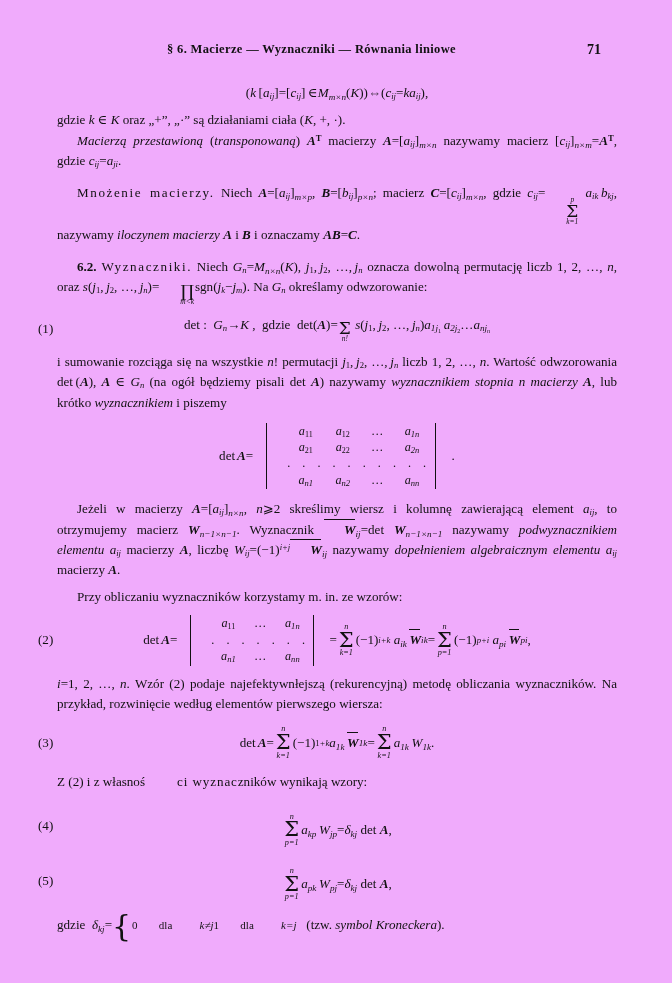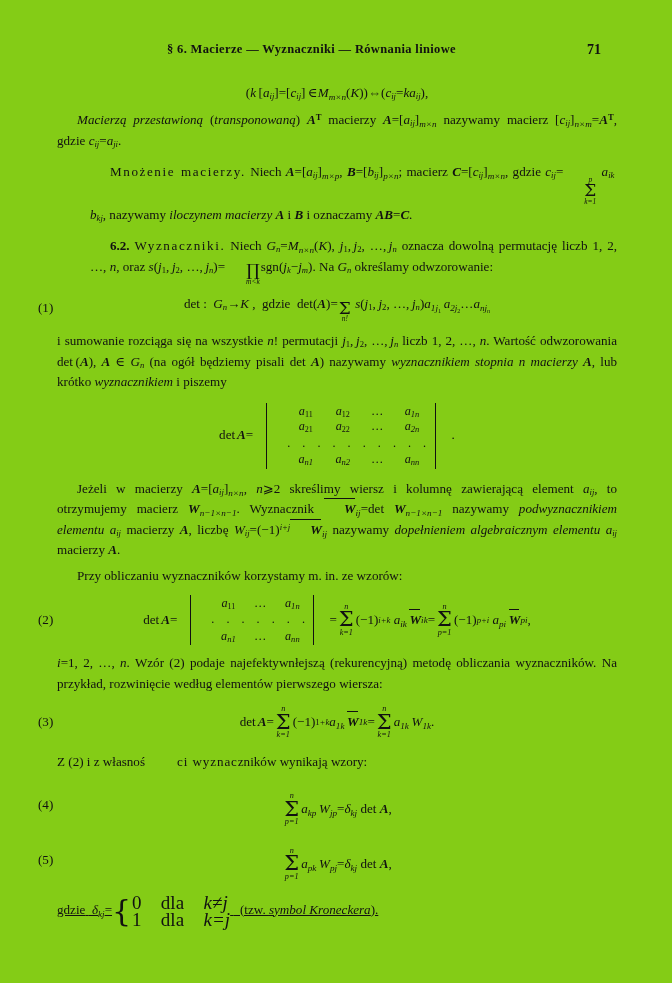--- a/index.html
+++ b/index.html
@@ -12,21 +12,21 @@
     height: 983px;
     position: relative;
     font-family: "Liberation Serif", "DejaVu Serif", serif;
     color: #111111;
     overflow: hidden;
   }
 
   .page {
     position: absolute;
     inset: 0;
-    background: #84cc16;
+    background: #f0abfc;
   }
 
   
   .runhead {
     position: absolute;
     left: 57px;
     right: 55px;
     top: 42px;
     height: 18px;
     font-size: 12.5px;
@@ -56,21 +56,21 @@
     font-size: 13.1px;
     line-height: 20.4px;
   }
 
   p {
     margin: 0;
     text-align: justify;
     text-justify: inter-word;
   }
   p.indent { text-indent: 20px; }
-  p.gap-above { margin-top: 11px; margin-left: 33px; }
+  p.gap-above { margin-top: 11px; }
 
   i, .it { font-style: italic; }
   b, .bi { font-weight: bold; }
   .mi { font-style: italic; }            
   .mb { font-style: italic; font-weight: bold; }  
   .rm { font-style: normal; }
 
   .spaced { letter-spacing: 1.6px; }
   .spaced-sm { letter-spacing: 0.9px; padding-left: 32px; }
 
@@ -189,23 +189,22 @@
     vertical-align: middle;
   }
   .cases .brace {
     font-size: 30px;
     font-family: "DejaVu Serif", serif;
     line-height: 0.80;
     margin-right: 1px;
   }
   .cases .rows {
     display: inline-flex;
-    flex-direction: column;
     line-height: 17px;
-    font-size: 19px;
+    font-size: 11px;
   }
   .cases .rows .row { white-space: nowrap; }
   .cases .rows .row .num { font-style: normal; display: inline-block; width: 10px; }
   .cases .rows .row .dla { display: inline-block; width: 38px; padding-left: 14px; font-style: normal; }
 
   .nowrap { white-space: nowrap; }
 </style>
 </head>
 <body>
 
@@ -218,20 +217,23 @@
 
   <div class="body">
 
 
     <div class="disp">
       <span class="nowrap">
         <span class="rm">(</span><span class="mi">k</span> <span class="rm">[</span><span class="mi">a<sub>ij</sub></span><span class="rm">]</span>=<span class="rm">[</span><span class="mi">c<sub>ij</sub></span><span class="rm">]</span> ∈<span class="mi">M<sub class="tiny">m×n</sub></span><span class="rm">(</span><span class="mi">K</span><span class="rm">))</span>⇔<span class="rm">(</span><span class="mi">c<sub>ij</sub></span>=<span class="mi">ka<sub>ij</sub></span><span class="rm">)</span>,
       </span>
     </div>
 
+    <p>
+      gdzie <i>k</i> ∈ <i>K</i> oraz „+”, „·” są działaniami ciała (<i>K</i>, +, ·).
+    </p>
 
     <p class="indent">
       <i>Macierzą przestawioną</i> (<i>transponowaną</i>) <span class="mb">A</span><sup class="rm"><b>T</b></sup> macierzy
       <span class="mb">A</span>=[<span class="mi">a<sub>ij</sub></span>]<sub class="tiny">m×n</sub> nazywamy macierz
       [<span class="mi">c<sub>ij</sub></span>]<sub class="tiny">n×m</sub>=<span class="mb">A</span><sup class="rm"><b>T</b></sup>, gdzie
       <span class="mi">c<sub>ij</sub></span>=<span class="mi">a<sub>ji</sub></span>.
     </p>
 
     <p class="indent gap-above">
       <span class="spaced">Mnożenie macierzy.</span> Niech
@@ -410,21 +412,21 @@
         <span class="bigop">
             <span class="lim up">n</span>
             <span class="op">Σ</span>
             <span class="lim dn">p=1</span>
           </span>
         <span class="mi">a<sub class="tiny">pk</sub></span> <span class="mi">W<sub class="tiny">pj</sub></span>=<span class="mi">δ<sub class="tiny">kj</sub></span>
         <span class="rm">&nbsp;det&nbsp;</span><span class="mb">A</span><span class="rm">,</span>
       </span>
     </div>
 
-    <p style="margin-top:10px;text-decoration:underline;">
+    <p style="margin-top:10px;">
       <span class="rm">gdzie</span>
       <span class="mi">&nbsp;δ<sub class="tiny">kj</sub></span>=<span class="cases">
         <span class="brace">{</span>
         <span class="rows">
           <span class="row">
             <span class="num">0</span>
             <span class="dla">dla</span>
             <span class="mi">k≠j</span>
           </span>
           <span class="row">

